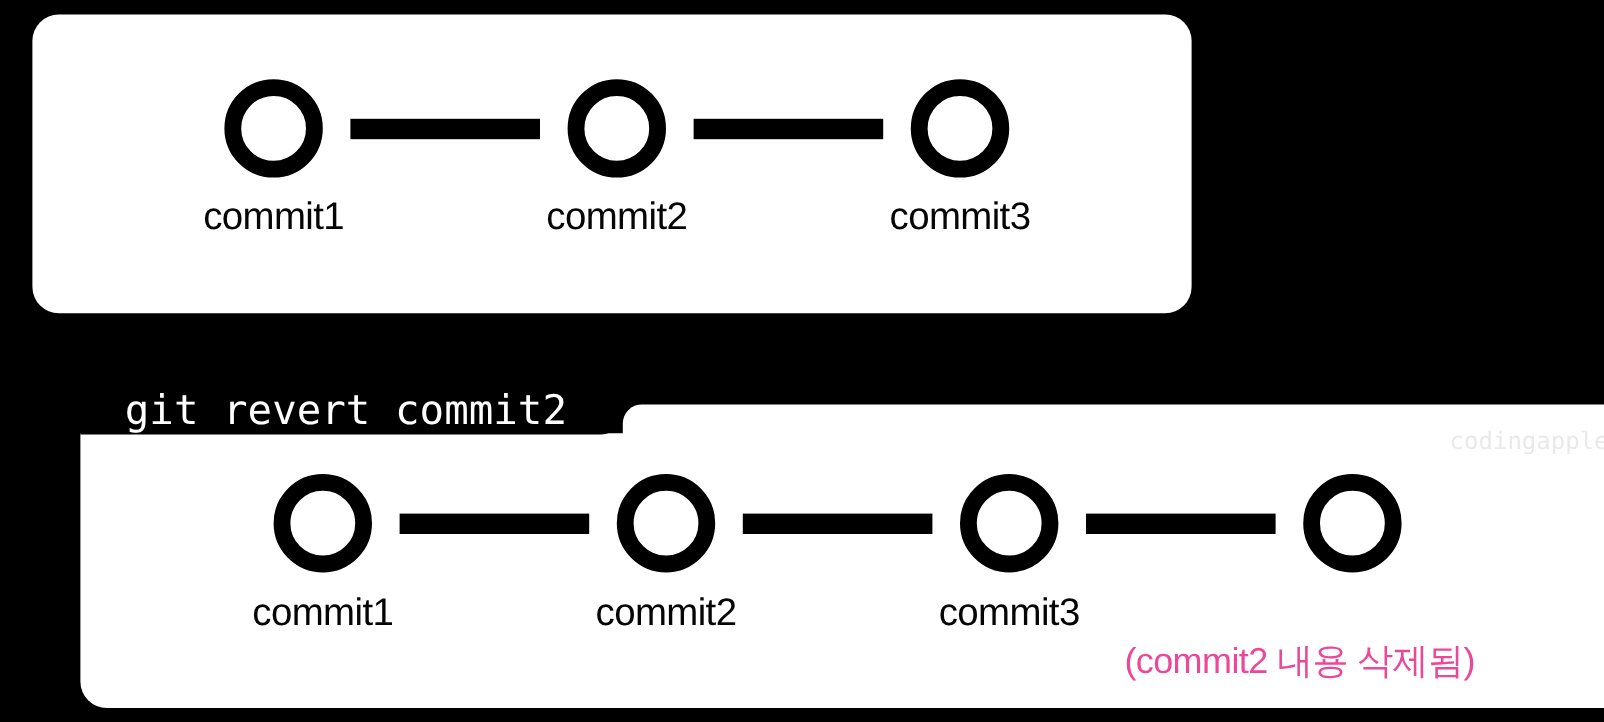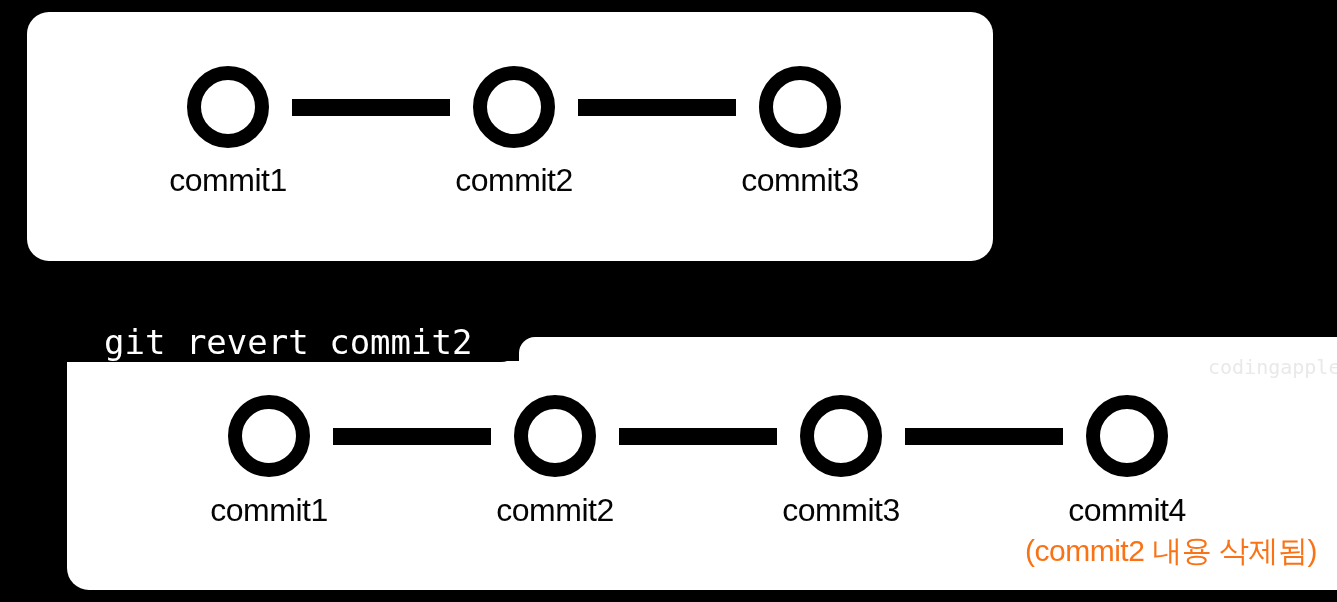--- a/index.html
+++ b/index.html
@@ -112,25 +112,25 @@
     font-size: 32px;
     font-weight: 500;
     letter-spacing: -0.5px;
     color: #050505;
     z-index: 3;
     white-space: nowrap;
   }
   .commit-note {
     position: absolute;
     width: 380px;
-    text-align: right;
+    text-align: left;
     font-size: 30px;
     font-weight: 500;
     letter-spacing: -0.5px;
-    color: #f97316;
+    color: #ec4899;
     z-index: 3;
     white-space: nowrap;
   }
 </style>
 </head>
 <body>
 
 <div class="canvas">
 
   <section class="panel-before" id="panel-before">
@@ -156,17 +156,16 @@
   <div class="commit-node" style="left: 161px; top: 80px;"></div>
       <div class="commit-label" style="left: 82px; top: 177px;">commit1</div>
       <div class="commit-edge" style="left: 266px; width: 158px; top: 113px;"></div>
       <div class="commit-node" style="left: 447px; top: 80px;"></div>
       <div class="commit-label" style="left: 368px; top: 177px;">commit2</div>
       <div class="commit-edge" style="left: 552px; width: 158px; top: 113px;"></div>
       <div class="commit-node" style="left: 733px; top: 80px;"></div>
       <div class="commit-label" style="left: 654px; top: 177px;">commit3</div>
       <div class="commit-edge" style="left: 838px; width: 158px; top: 113px;"></div>
       <div class="commit-node" style="left: 1019px; top: 80px;"></div>
-      <div class="commit-label" style="left: 940px; top: 177px;">commit4</div>
       <div class="commit-note" style="left: 870px; top: 216px;">(commit2 내용 삭제됨)</div>
     </section>
 
 </div>
 
 </body></html>

